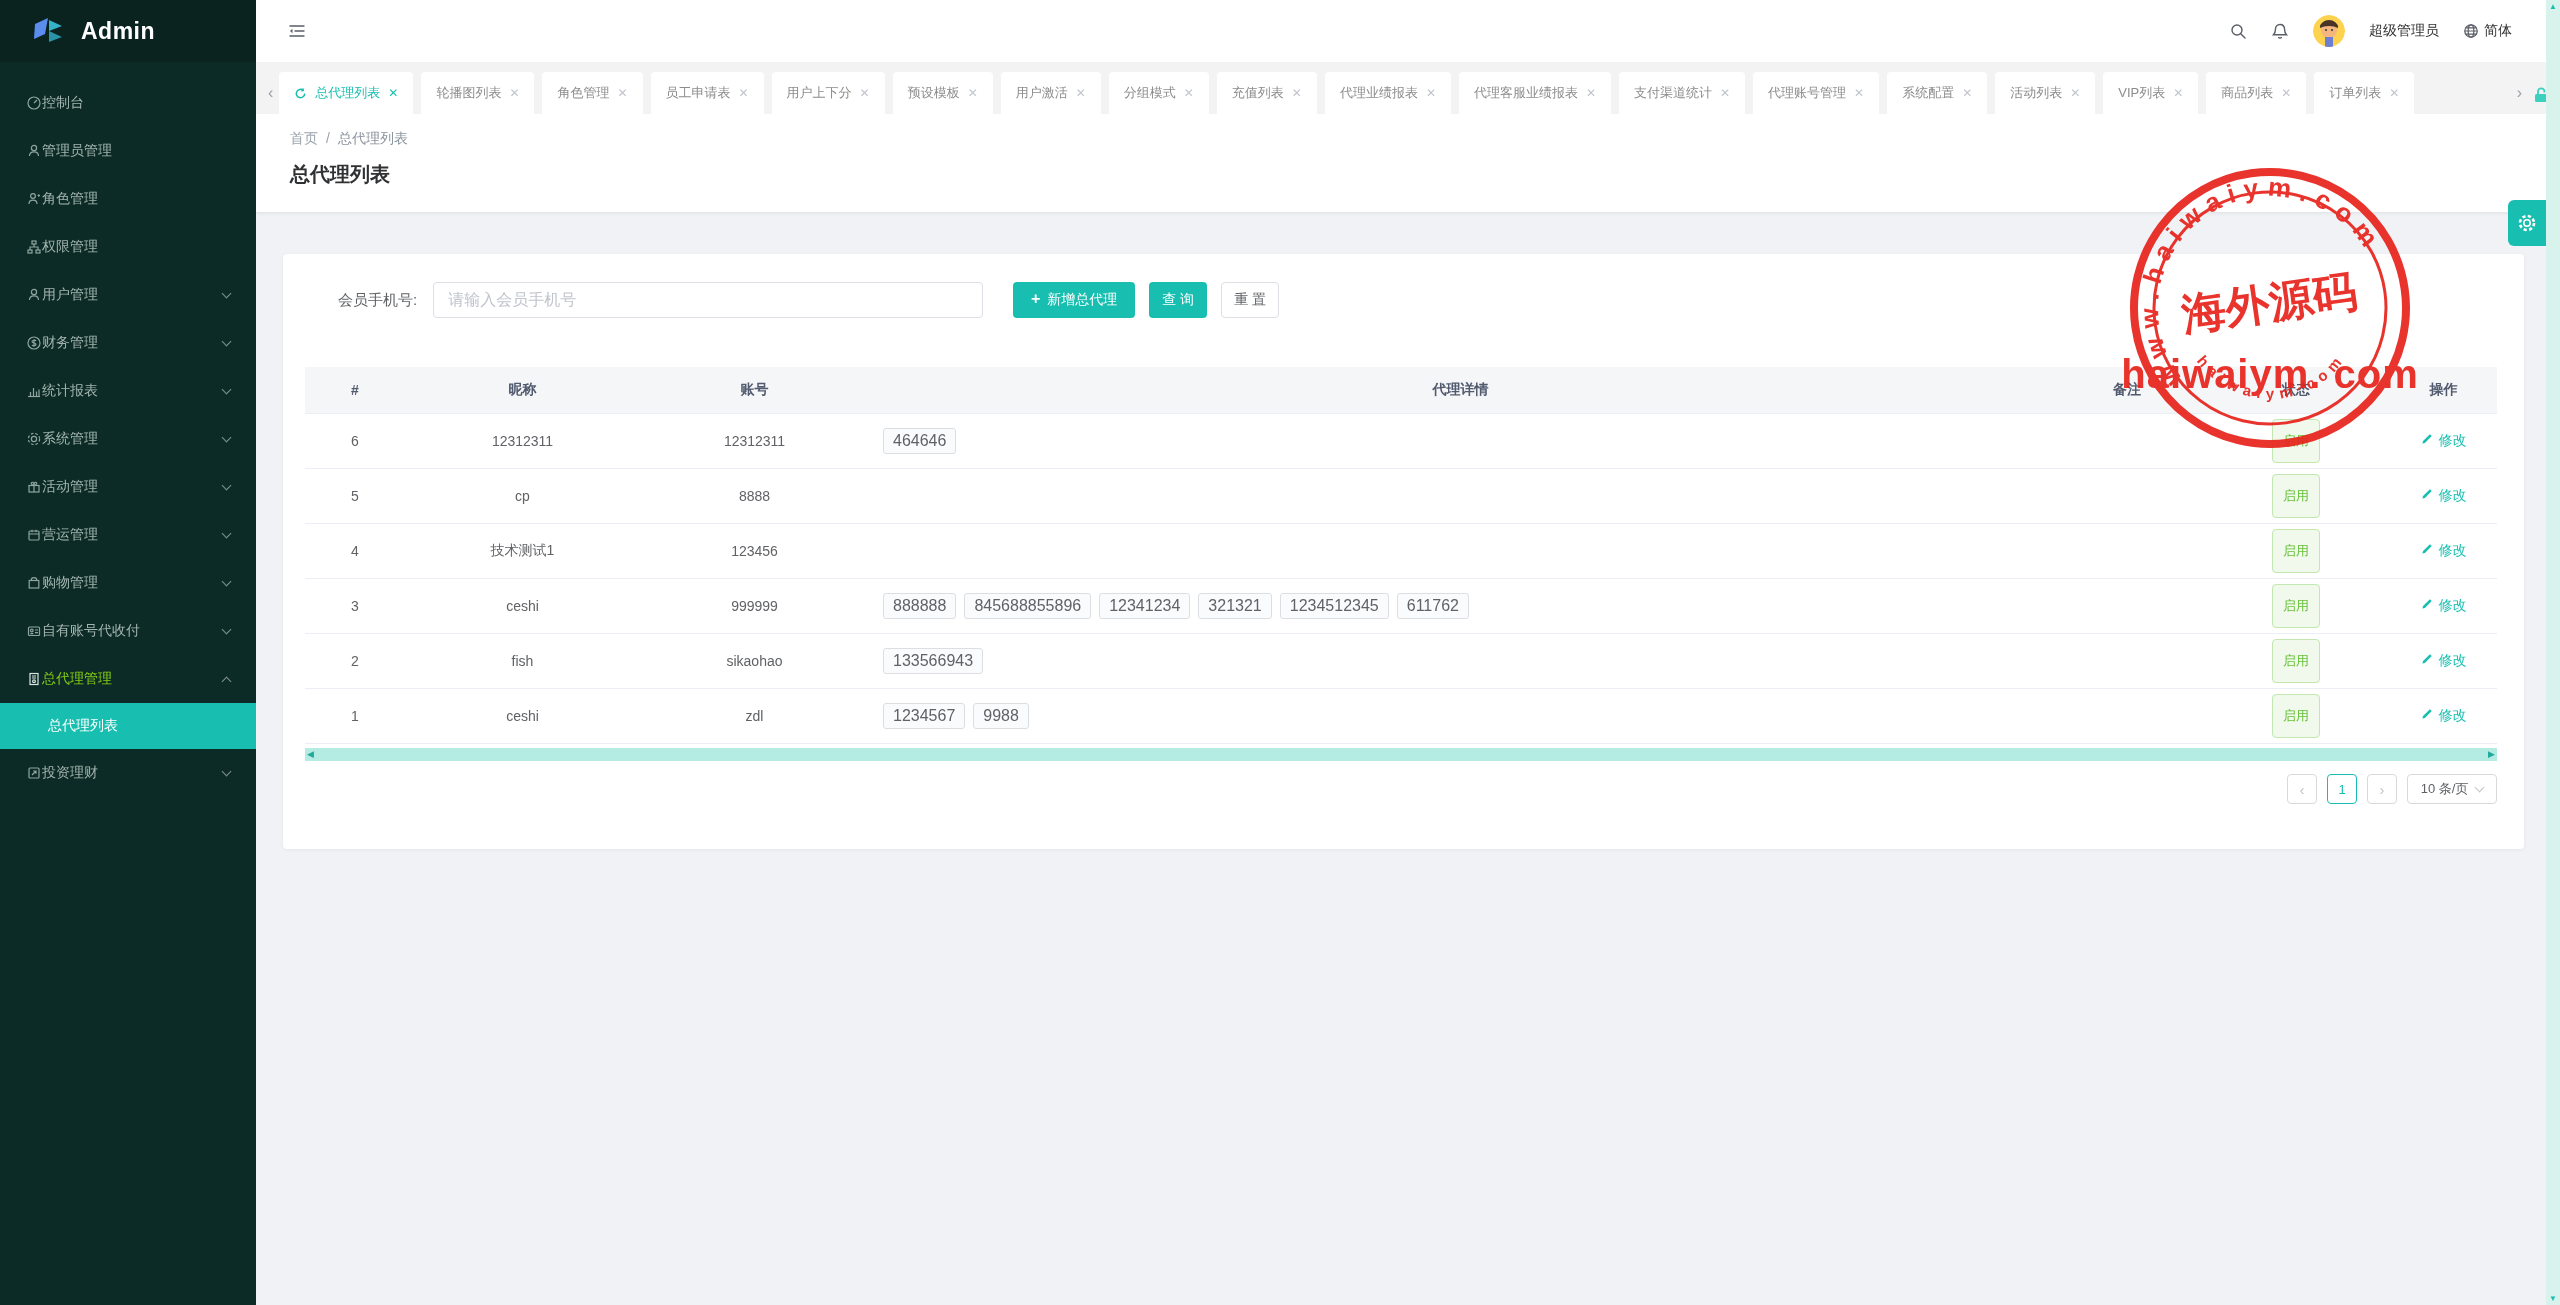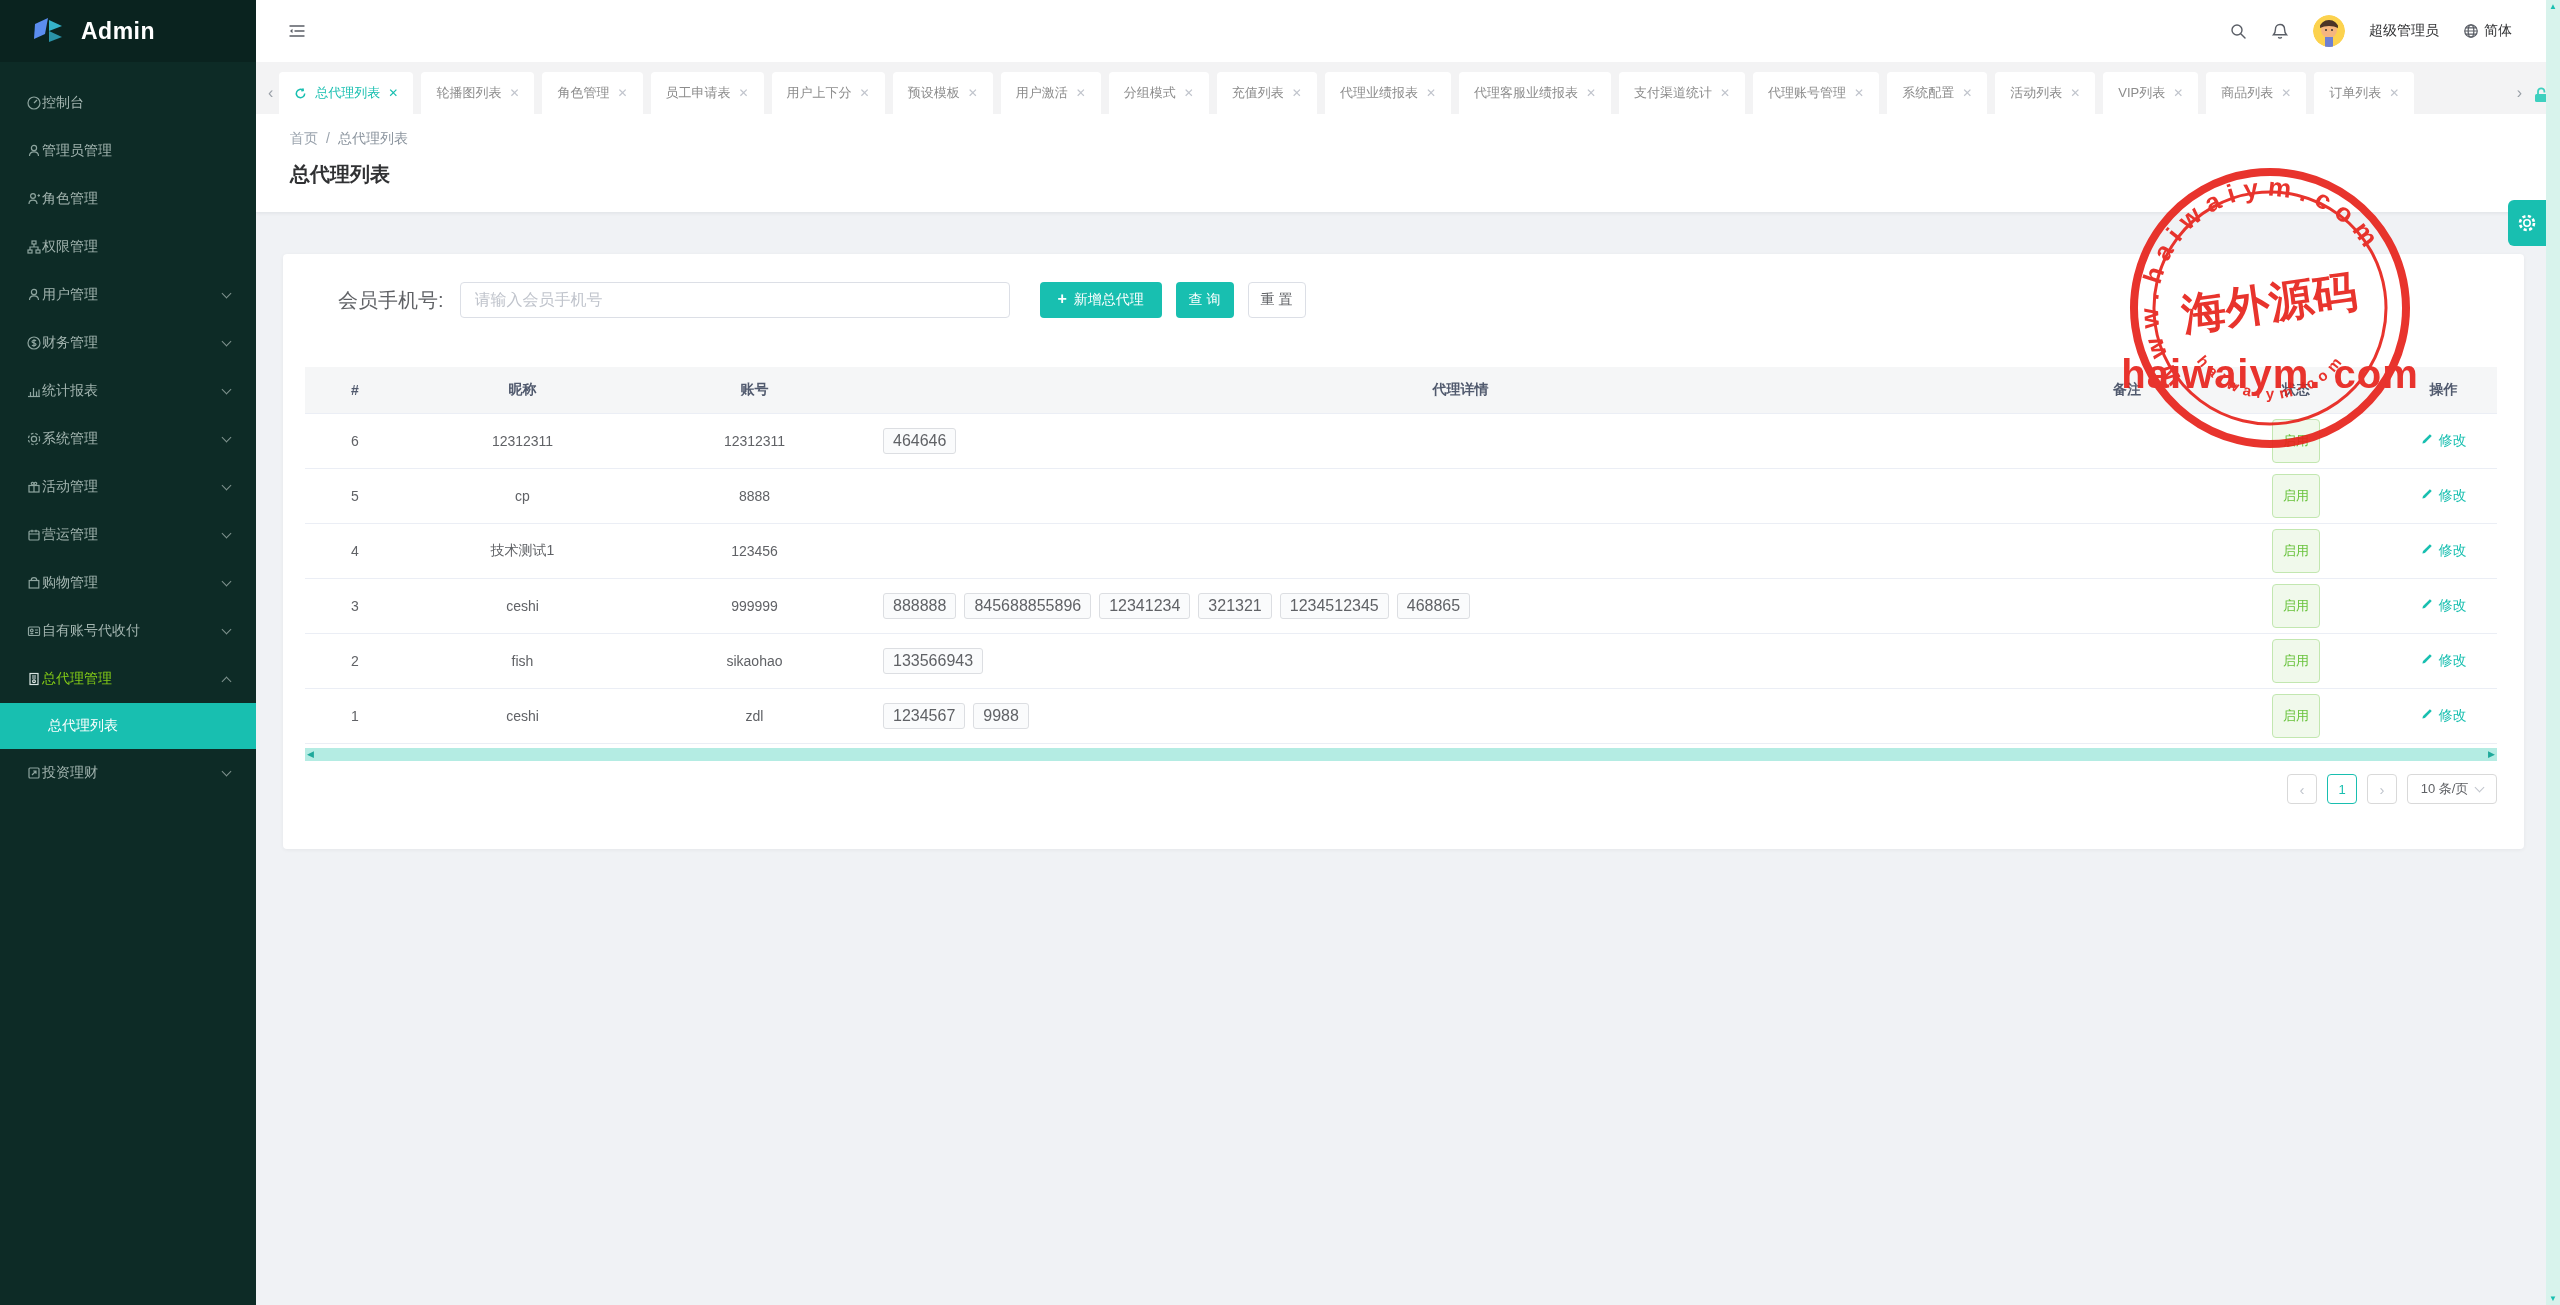--- a/index.html
+++ b/index.html
@@ -46,21 +46,21 @@
 
   
   .pagehead { position:absolute; left:256px; top:114px; width:2304px; height:98px; background:#ffffff; box-shadow:0 1px 4px rgba(0,21,41,.08); padding:16px 0 0 34px; z-index:5; }
   .breadcrumb { font-size:14px; color:#9aa3ad; display:flex; gap:8px; }
   .breadcrumb .current { color:#8a939d; }
   .page-title { margin-top:13px; font-size:20px; font-weight:600; color:#303133; }
 
   
   .card { position:absolute; left:283px; top:254px; width:2241px; height:595px; background:#ffffff; border-radius:4px; box-shadow:0 1px 4px rgba(0,0,0,.05); z-index:6; }
   .filter { position:absolute; left:55px; top:28px; display:flex; align-items:center; }
-  .filter-label { color:#606266; font-size:20px; }
+  .filter-label { color:#606266; font-size:15px; }
   .filter-input { width:550px; height:36px; margin-left:16px; border:1px solid #dcdfe6; border-radius:4px; padding:0 14px; font-size:16px; color:#303133; outline:none; font-family:inherit; }
   .filter-input::placeholder { color:#c0c4cc; }
   .btn { height:36px; border:none; border-radius:4px; font-size:14px; cursor:pointer; font-family:inherit; display:inline-flex; align-items:center; justify-content:center; }
   .btn-teal { background:#18bfb0; color:#ffffff; }
   .btn-add { width:122px; margin-left:30px; gap:7px; }
   .btn-add .plus { font-size:16px; font-weight:bold; margin-top:-2px; }
   .btn-search { width:58px; margin-left:14px; }
   .btn-reset { width:58px; margin-left:14px; background:#ffffff; border:1px solid #dcdfe6; color:#606266; }
 
   
@@ -473,21 +473,21 @@
                 <path d="M1.5 12.5 L2.2 9.8 L9.6 2.4 L11.6 4.4 L4.2 11.8 Z"></path>
               </svg>
               <span>修改</span>
             </span></td>
       </tr>
       <tr>
         <td>3</td>
         <td>ceshi</td>
         <td>999999</td>
         <td class="tags-cell">
-          <span class="tag">888888</span><span class="tag">845688855896</span><span class="tag">12341234</span><span class="tag">321321</span><span class="tag">1234512345</span><span class="tag">468865</span>
+          <span class="tag">888888</span><span class="tag">845688855896</span><span class="tag">12341234</span><span class="tag">321321</span><span class="tag">1234512345</span><span class="tag">611762</span>
         </td>
         <td></td>
         <td><span class="badge">启用</span></td>
         <td><span class="edit-link">
               <svg class="pencil" viewBox="0 0 14 14">
                 <path d="M1.5 12.5 L2.2 9.8 L9.6 2.4 L11.6 4.4 L4.2 11.8 Z"></path>
               </svg>
               <span>修改</span>
             </span></td>
       </tr>

